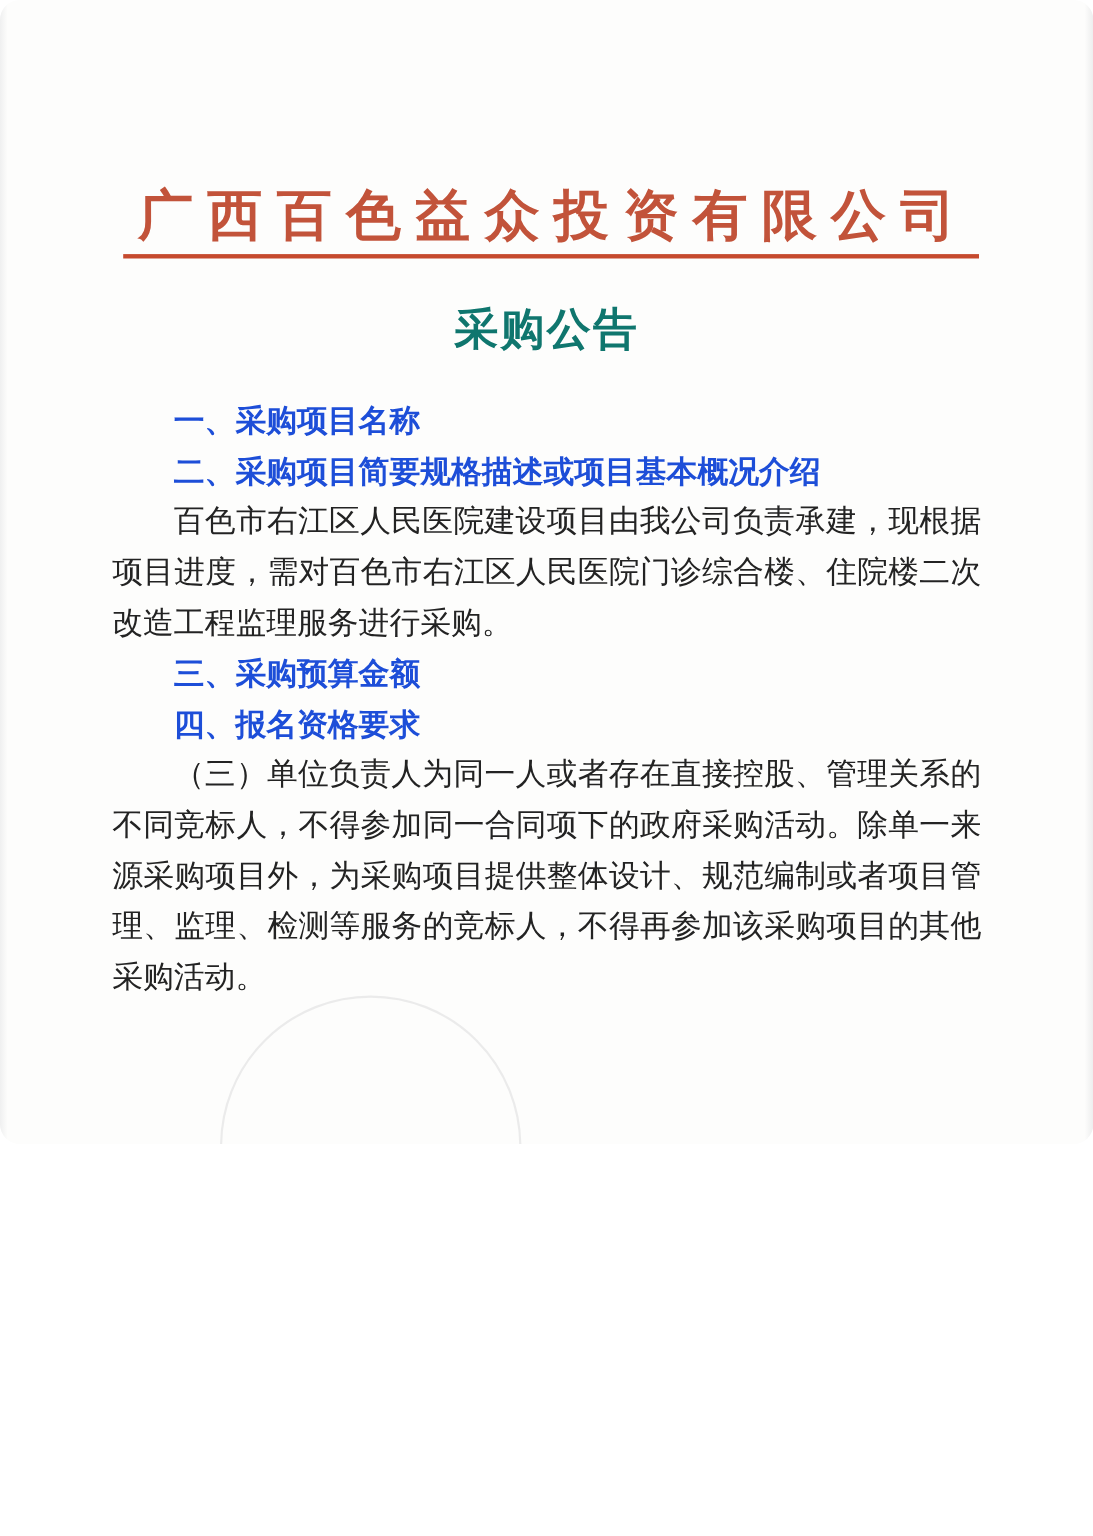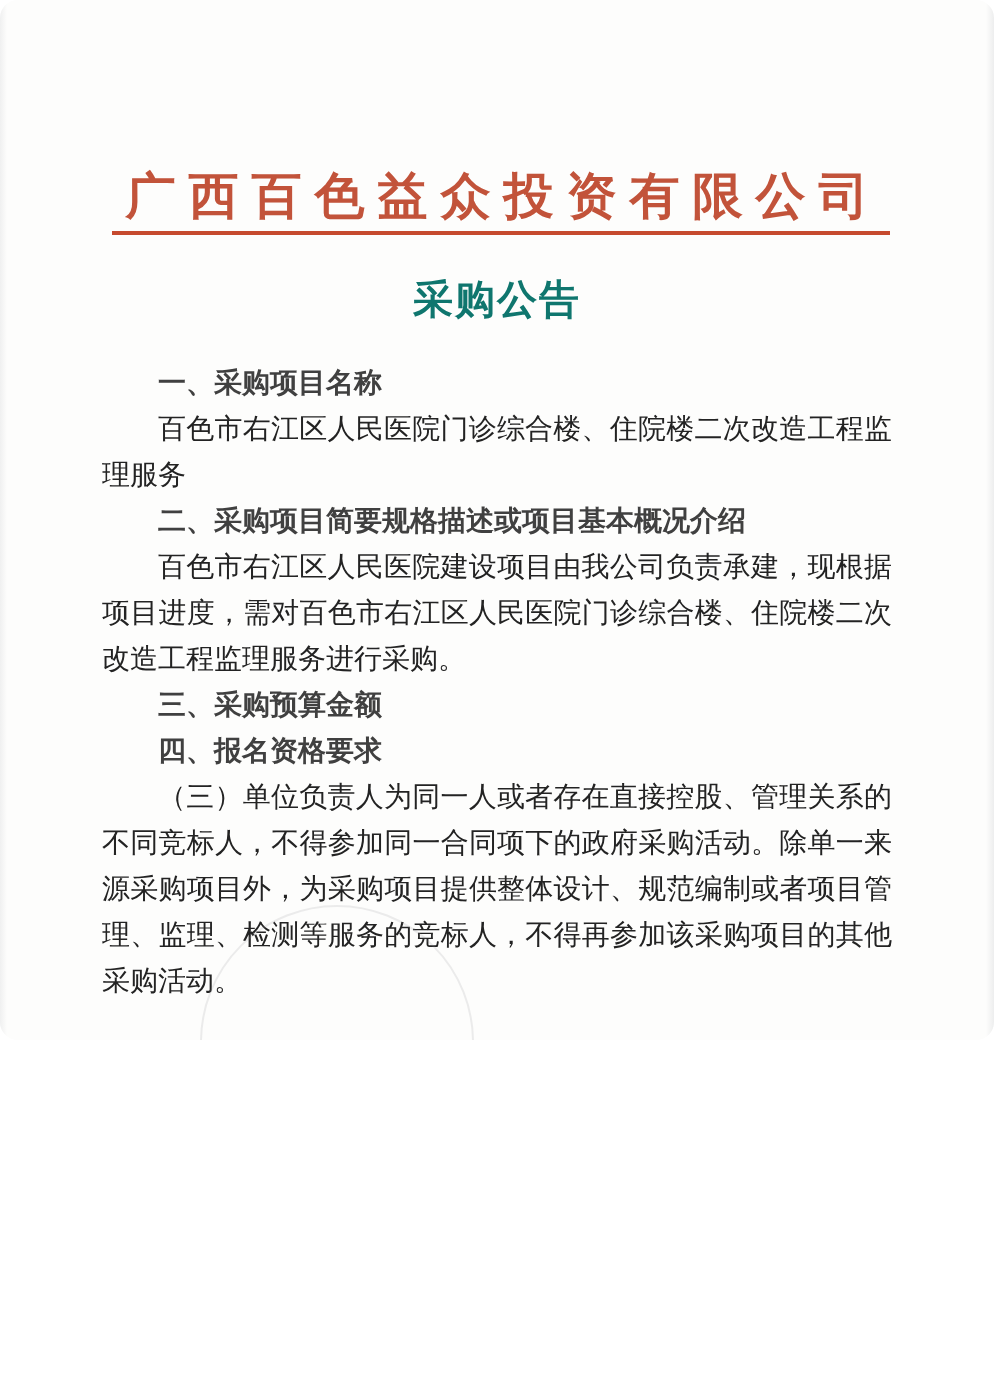--- a/index.html
+++ b/index.html
@@ -63,21 +63,21 @@
     text-align: justify;
   }
   .content p {
     margin: 0;
     padding: 0;
     text-indent: 2em;
   }
   .content p.h {
     font-family: "Liberation Sans", "DejaVu Sans", sans-serif;
     font-weight: 700;
-    color: #404040;
+    color: #1d4ed8;
   }
   .stamp-circle {
     position: absolute;
     left: 200px; top: 905px;
     width: 270px; height: 270px;
     border: 2px solid rgba(145, 145, 150, 0.16);
     border-radius: 50%;
     pointer-events: none;
   }
   .rule-bottom {
@@ -105,21 +105,20 @@
   <div class="edge-right"></div>
 
   <div class="company-name">广西百色益众投资有限公司</div>
 
   <div class="rule-top"></div>
 
   <div class="doc-title">采购公告</div>
 
   <div class="content">
     <p class="h">一、采购项目名称</p>
-    <p class="b">百色市右江区人民医院门诊综合楼、住院楼二次改造工程监理服务</p>
     <p class="h">二、采购项目简要规格描述或项目基本概况介绍</p>
     <p class="b">百色市右江区人民医院建设项目由我公司负责承建，现根据项目进度，需对百色市右江区人民医院门诊综合楼、住院楼二次改造工程监理服务进行采购。</p>
     <p class="h">三、采购预算金额</p>
     <p class="h">四、报名资格要求</p>
     <p class="b">（三）单位负责人为同一人或者存在直接控股、管理关系的不同竞标人，不得参加同一合同项下的政府采购活动。除单一来源采购项目外，为采购项目提供整体设计、规范编制或者项目管理、监理、检测等服务的竞标人，不得再参加该采购项目的其他采购活动。</p>
   </div>
 
   <div class="stamp-circle"></div>
 
   <div class="rule-bottom"></div>

